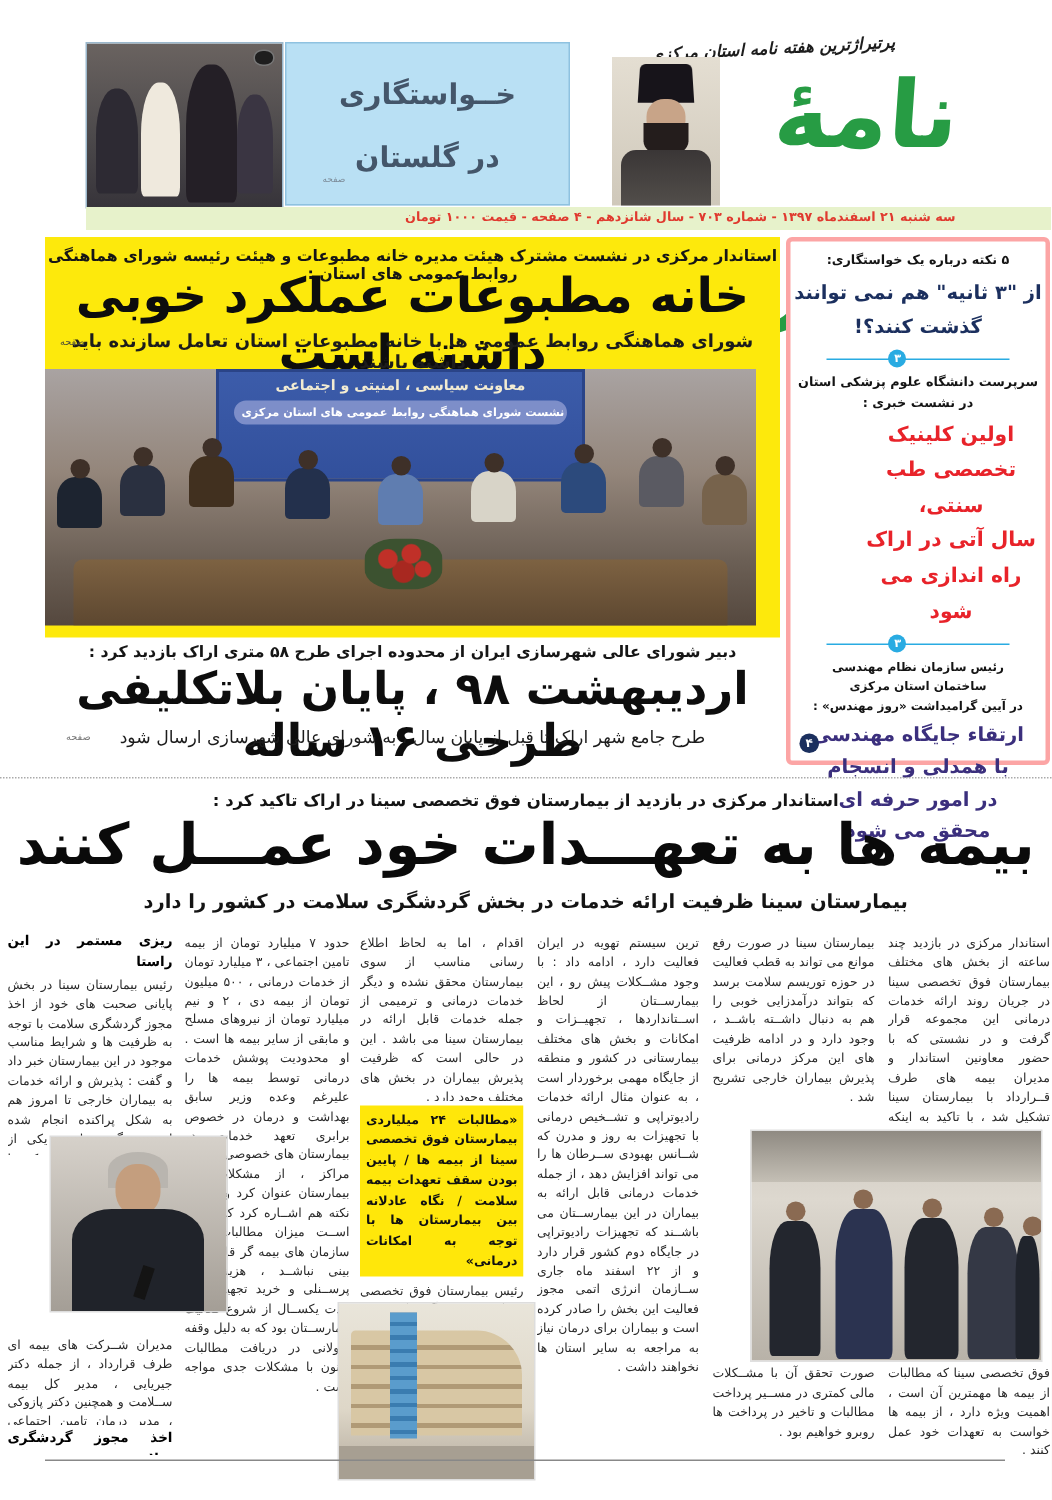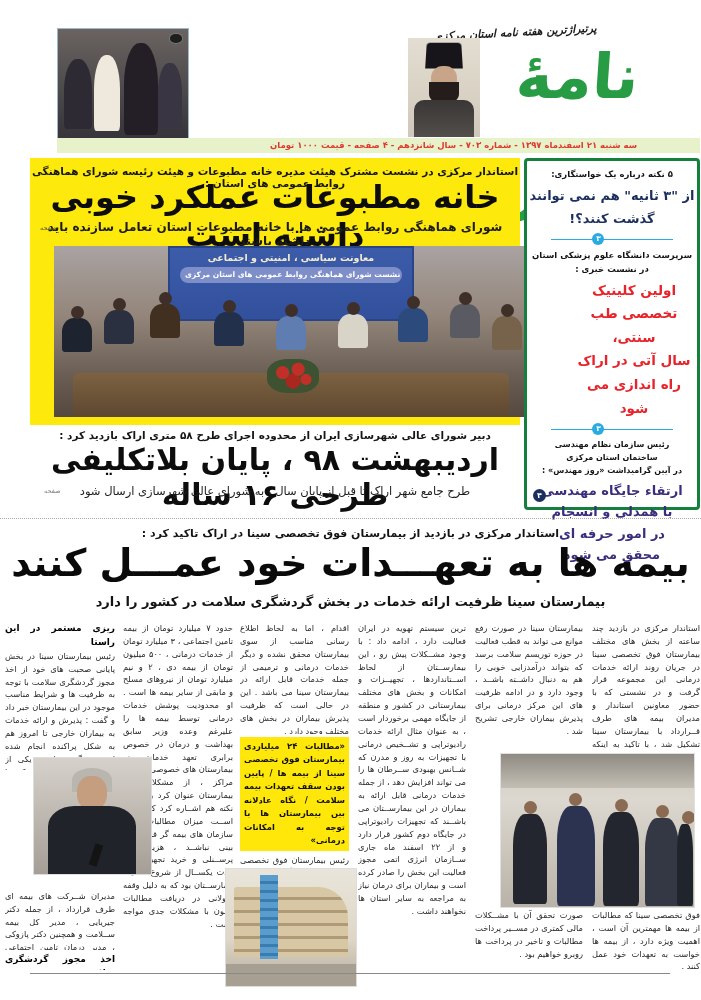--- a/index.html
+++ b/index.html
@@ -22,31 +22,31 @@
   .robe{position:absolute;left:6px;top:62px;width:60px;height:40px;background:linear-gradient(180deg,#3a3636,#54504c);border-radius:10px 10px 0 0;}
   .m-title{left:455px;top:22px;width:245px;height:112px;color:#279c44;font-size:62px;font-weight:bold;line-height:110px;text-align:center;transform:skewX(-4deg);}
   .m-dateline{left:57px;top:138px;width:643px;height:15px;background:#e7f2cb;color:#e03a2f;font-size:8.5px;font-weight:bold;line-height:15px;text-align:center;padding-left:150px;box-sizing:border-box;}
 
   
   .lead{left:30px;top:158px;width:490px;height:267px;background:#fde90c;}
   .lead-kicker{left:0;top:7px;width:100%;font-size:10.5px;font-weight:bold;color:#161616;}
   .lead-headline{left:0;top:20px;width:100%;font-size:32px;font-weight:900;color:#0d0d0d;letter-spacing:-.5px;}
   .lead-sub{left:0;top:62px;width:100%;font-size:12px;font-weight:bold;color:#1c1c1c;}
   .lead-mk{left:10px;top:66px;font-size:6.5px;color:#4c4c3a;}
-  .lead-photo{left:24px;top:88px;width:474px;height:171px;background:linear-gradient(180deg,#a9a3a2 0%,#94867b 40%,#6b5f55 75%,#55483e 100%);overflow:hidden;}
+  .lead-photo{left:0;top:88px;width:474px;height:171px;background:linear-gradient(180deg,#a9a3a2 0%,#94867b 40%,#6b5f55 75%,#55483e 100%);overflow:hidden;}
   .banner{position:absolute;left:24%;top:0;width:52%;height:44%;background:linear-gradient(180deg,#3c5caa,#32509c);border:2px solid #2a4488;box-sizing:border-box;}
   .banner .b1{margin-top:4px;color:#f3ecd2;font-size:9.5px;font-weight:bold;text-align:center;}
   .banner .b2{margin:4px 10px 0 10px;background:#7d8ec9;border-radius:8px;color:#ffffff;font-size:7.5px;font-weight:bold;text-align:right;line-height:1.6;padding:2px;}
   .person{position:absolute;width:30px;height:34px;border-radius:40% 40% 10% 10%;}
   .person::before{content:"";position:absolute;left:9px;top:-12px;width:13px;height:13px;border-radius:50%;background:#3e3028;}
   .mtable{position:absolute;left:4%;bottom:0;width:92%;height:26%;background:linear-gradient(180deg,#7d6242,#5d4730);border-radius:6px 6px 0 0;}
   .flowers{position:absolute;left:45%;bottom:14%;width:52px;height:34px;background:radial-gradient(circle at 30% 40%,#c03028 6px,transparent 7px),radial-gradient(circle at 60% 30%,#c03028 6px,transparent 7px),radial-gradient(circle at 50% 65%,#a82820 7px,transparent 8px),radial-gradient(circle at 75% 60%,#c03028 5px,transparent 6px),#3c5230;border-radius:40%;}
 
   
-  .sidebar{left:524px;top:158px;width:176px;height:352px;border:3px solid #15803d;border-radius:4px;background:#fff;box-sizing:border-box;}
+  .sidebar{left:524px;top:158px;width:176px;height:352px;border:3px solid #fca5a5;border-radius:4px;background:#fff;box-sizing:border-box;}
   .sb-k{font-size:8.5px;font-weight:bold;color:#141414;text-align:center;margin-top:7px;line-height:1.6;}
   .sb-t1{font-size:13px;font-weight:bold;color:#1b2f5e;text-align:center;line-height:1.8;margin-top:2px;}
   .sb-t-red{font-size:13.5px;font-weight:bold;color:#e8232a;text-align:center;line-height:1.75;margin-top:2px;margin-left:44px;}
   .sb-t-blue{font-size:13.5px;font-weight:bold;color:#2e86c1;text-align:center;line-height:1.75;}
   .sb-t-ind{font-size:13px;font-weight:bold;color:#3b2f7d;text-align:center;line-height:1.65;margin-top:2px;}
   .divider{position:relative;height:1px;background:#29abe2;margin:9px 24px;}
   .badge{position:absolute;top:-6px;left:34%;width:12px;height:12px;border-radius:50%;background:#29abe2;color:#fff;font-size:7.5px;line-height:12px;text-align:center;font-weight:bold;}
   .corner-badge{position:absolute;left:6px;bottom:5px;width:13px;height:13px;border-radius:50%;background:#1b2f5e;color:#fff;font-size:8px;line-height:13px;text-align:center;font-weight:bold;}
 
   
@@ -88,20 +88,25 @@
 <div class="page">
 
   <div class="abs m-photo">
     <div class="crowd-fig" style="left:6px;top:30px;width:28px;height:70px;background:#2d2a33;"></div>
     <div class="crowd-fig" style="left:36px;top:26px;width:26px;height:76px;background:#efe9dd;"></div>
     <div class="crowd-fig" style="left:66px;top:14px;width:34px;height:92px;background:#241f26;"></div>
     <div class="crowd-fig" style="left:100px;top:34px;width:24px;height:66px;background:#3a3542;"></div>
     <div class="abs" style="right:5px;top:4px;width:12px;height:9px;border-radius:45%;background:#1e1e1e;border:1px solid #777;"></div>
   </div>
 
+  <div class="abs m-caption center">
+    <span class="pre">خــواستگاری
+در گلستان</span>
+    <span class="mk">صفحه</span>
+  </div>
 
   <div class="abs m-slogan">پرتیراژترین هفته نامه استان مرکزی</div>
 
   <div class="abs m-portrait">
     <div class="hat"></div>
     <div class="face"></div>
     <div class="beard"></div>
     <div class="robe"></div>
   </div>
 

